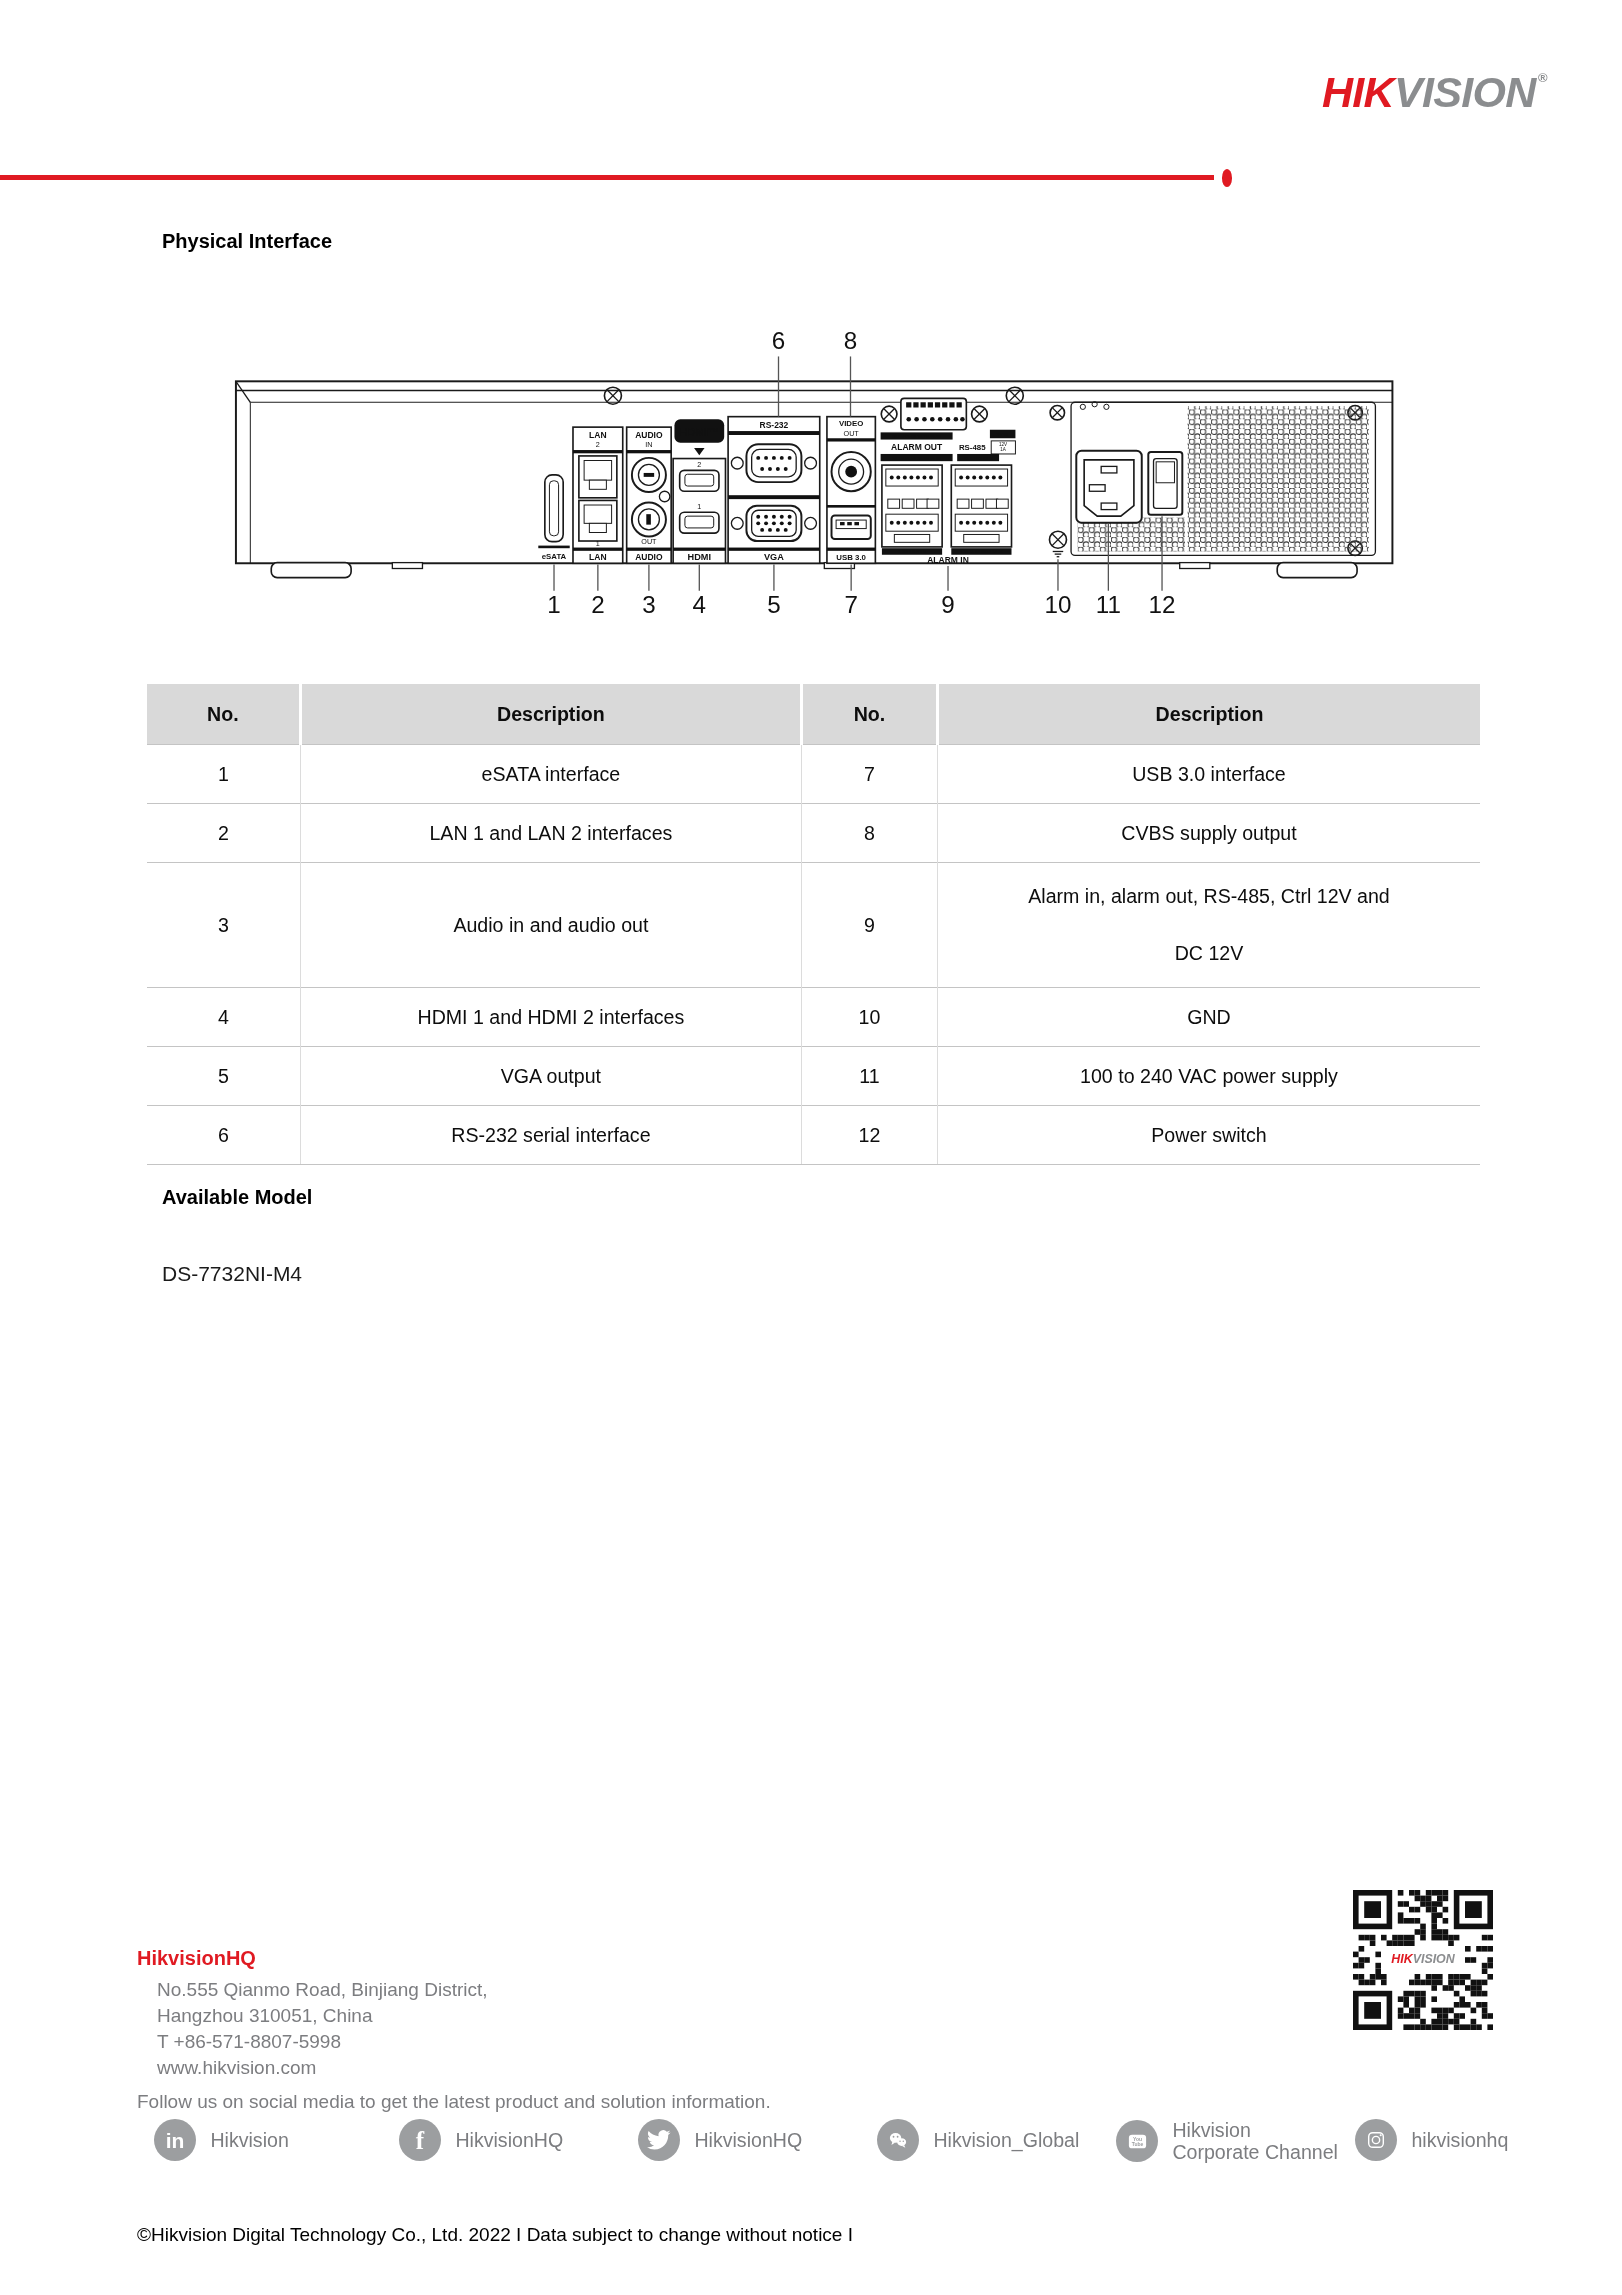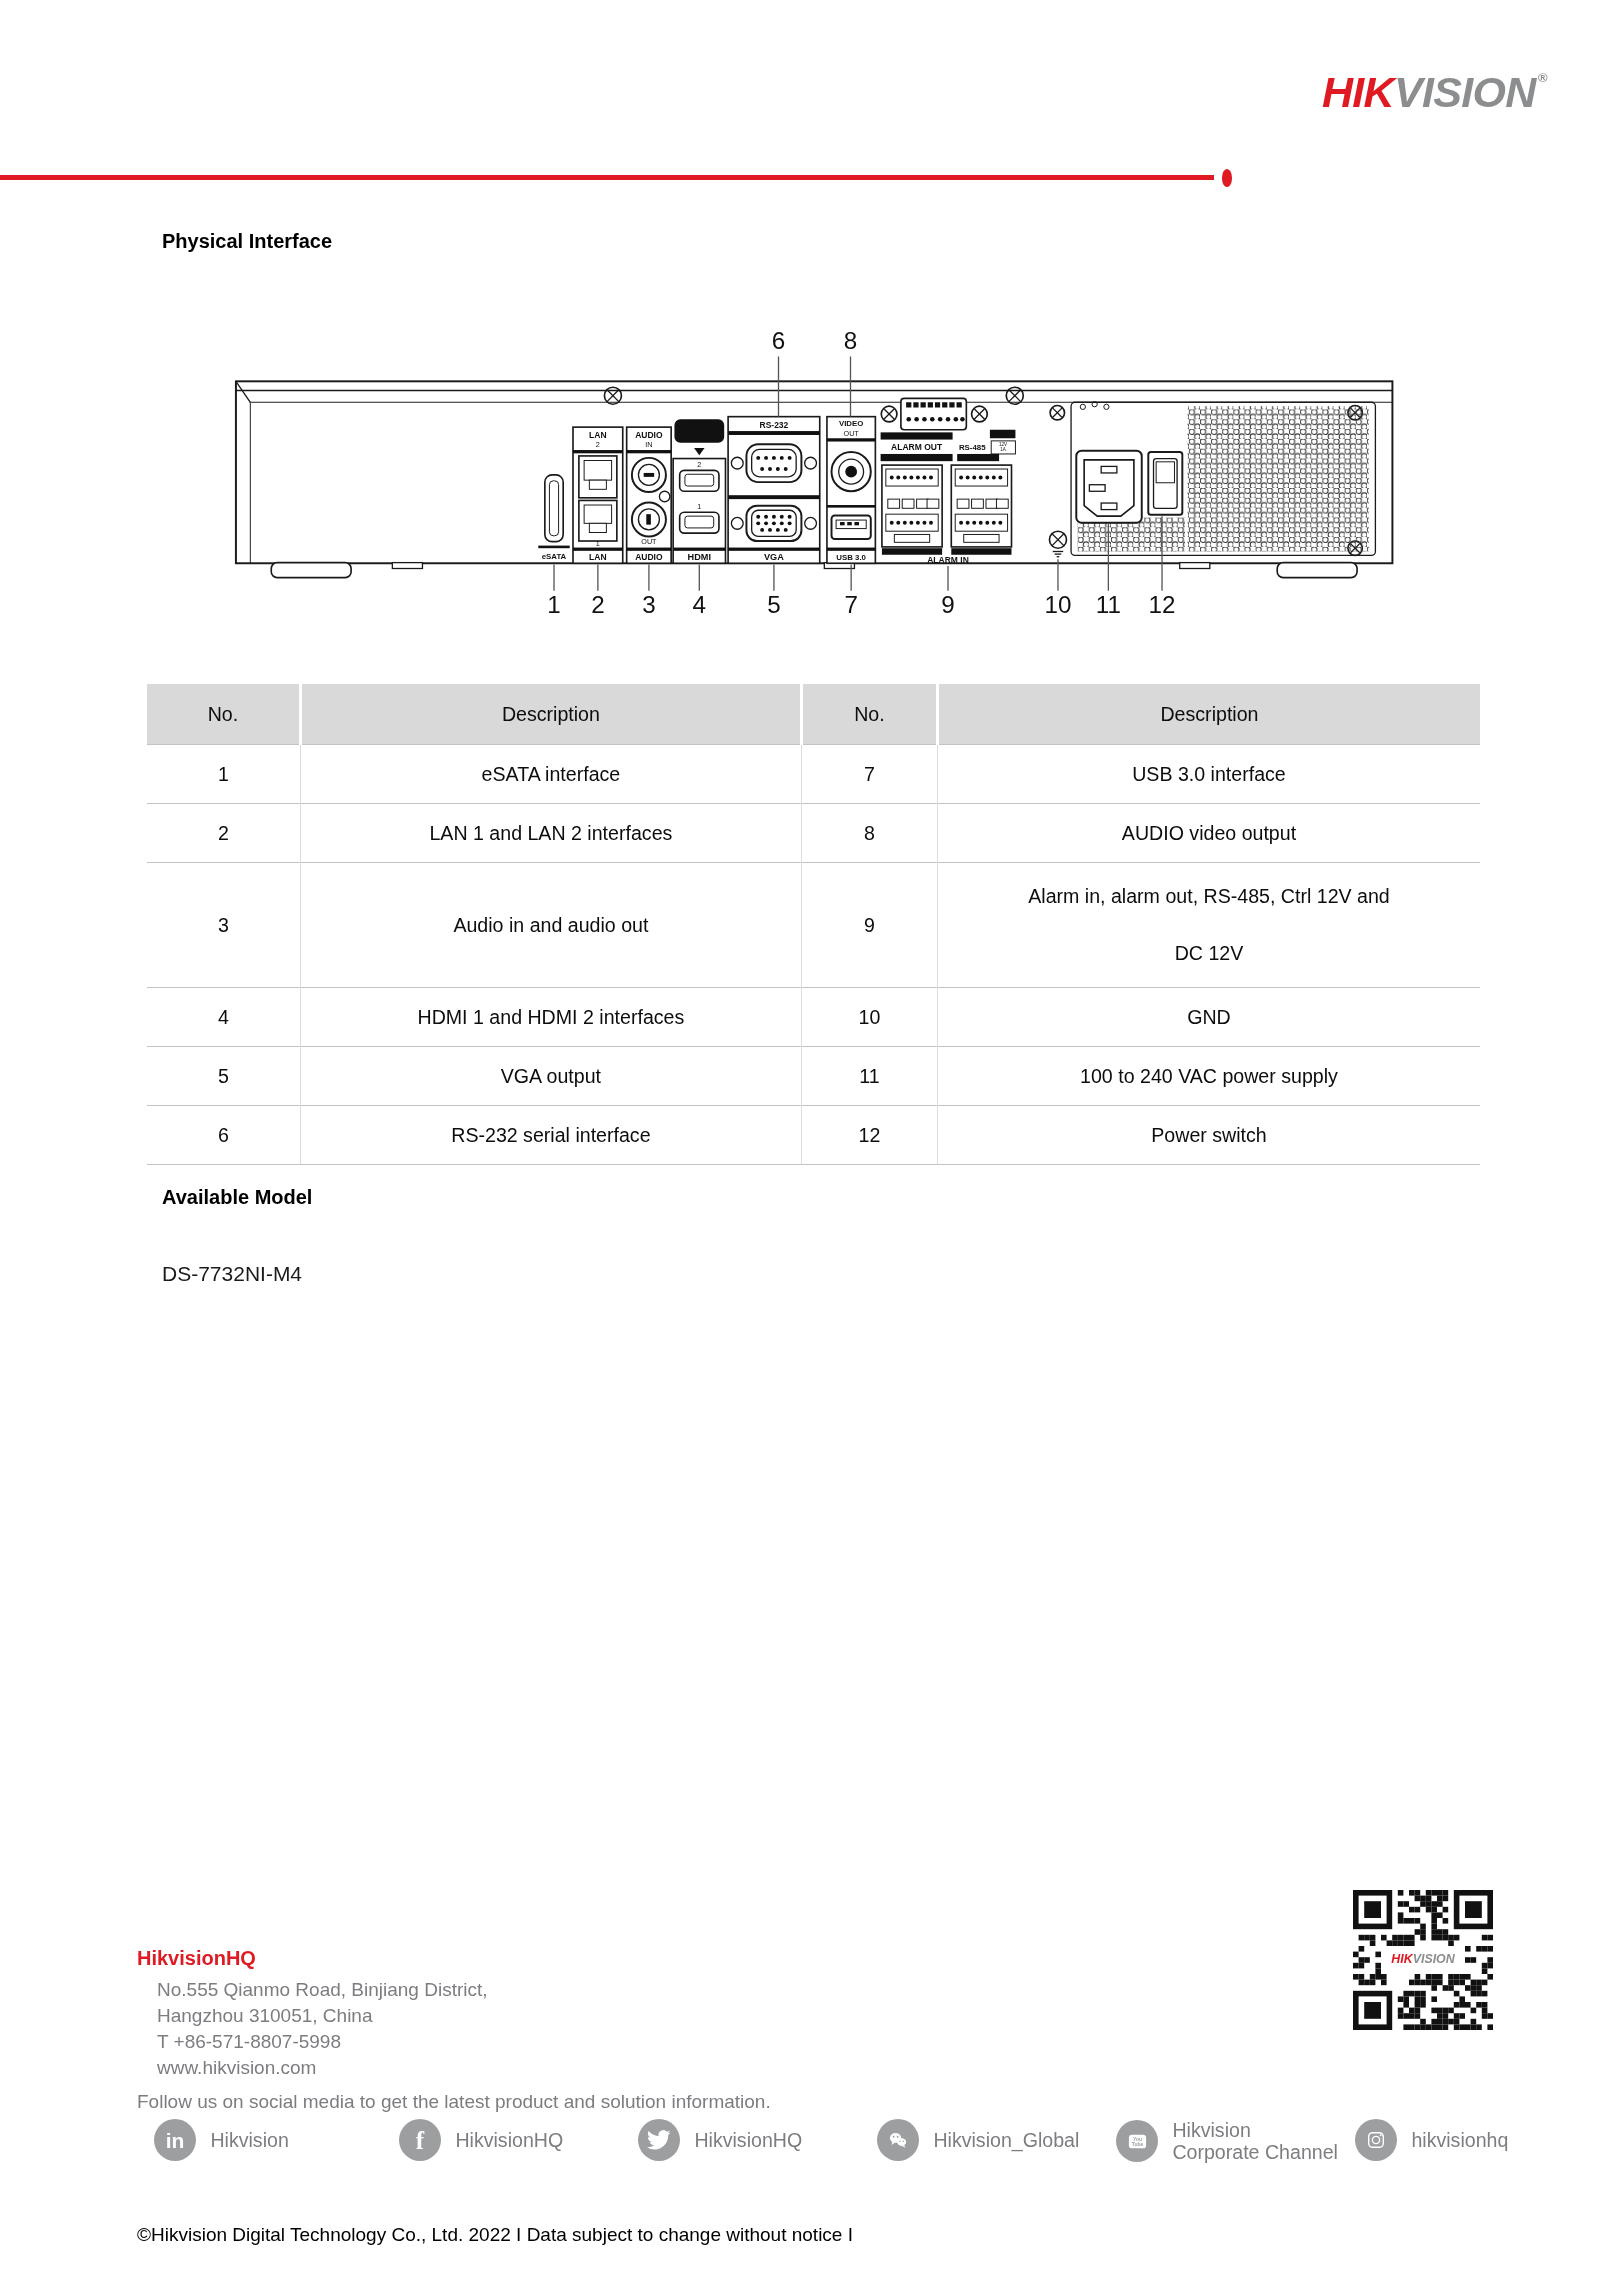--- a/index.html
+++ b/index.html
@@ -26,21 +26,21 @@
   .dlabel{font-weight:bold;}
   .co{font-size:37px;font-weight:400;text-anchor:middle;fill:#222;}
   .lead{stroke:#555;stroke-width:2;}
   .oln{fill:#ffffff;stroke:#1a1a1a;}
   .blk{fill:#111;}
   .micro{font-size:7px;text-anchor:middle;}
   .microw{font-size:6.5px;text-anchor:middle;fill:#fff;}
   
   .desc-table{position:absolute;left:147px;top:684px;width:1333px;border-collapse:collapse;
               font-size:19.6px;color:#0d0d0d;table-layout:fixed;}
-  .desc-table th{background:#d9d9d9;font-weight:normal;height:58px;text-align:center;}
+  .desc-table th{background:#d9d9d9;font-weight:bold;height:58px;text-align:center;}
   .desc-table th + th{border-left:3.9px solid #ffffff;}
   .desc-table td{height:56px;text-align:center;border-top:1.3px solid #c4c4c4;background:#fff;}
   .desc-table td + td{border-left:0.7px solid #dcdcdc;border-radius:12px;}
   .desc-table tr:last-child td{border-bottom:1.3px solid #c4c4c4;}
   .desc-table tr.tall td{height:122px;}
   .desc-table td.multi{white-space:pre-line;line-height:1.45;}
   
   .hq-title{position:absolute;left:137px;top:1947px;font-size:20px;font-weight:bold;color:#e01a22;}
   .hq-address{position:absolute;left:137px;top:1977px;font-size:19px;line-height:26px;color:#7c7d80;margin-left:20px;}
   .follow{position:absolute;left:137px;top:2091px;font-size:19px;color:#7c7d80;}
@@ -407,21 +407,21 @@
     <tr>
       <td>1</td>
         <td>eSATA interface</td>
       <td>7</td>
         <td>USB 3.0 interface</td>
     </tr>
     <tr>
       <td>2</td>
         <td>LAN 1 and LAN 2 interfaces</td>
       <td>8</td>
-        <td>AUDIO video output</td>
+        <td>CVBS supply output</td>
     </tr>
     <tr class="tall">
       <td>3</td>
         <td>Audio in and audio out</td>
       <td>9</td>
         <td class="multi">Alarm in, alarm out, RS-485, Ctrl 12V and
 
 DC 12V</td>
     </tr>
     <tr>

